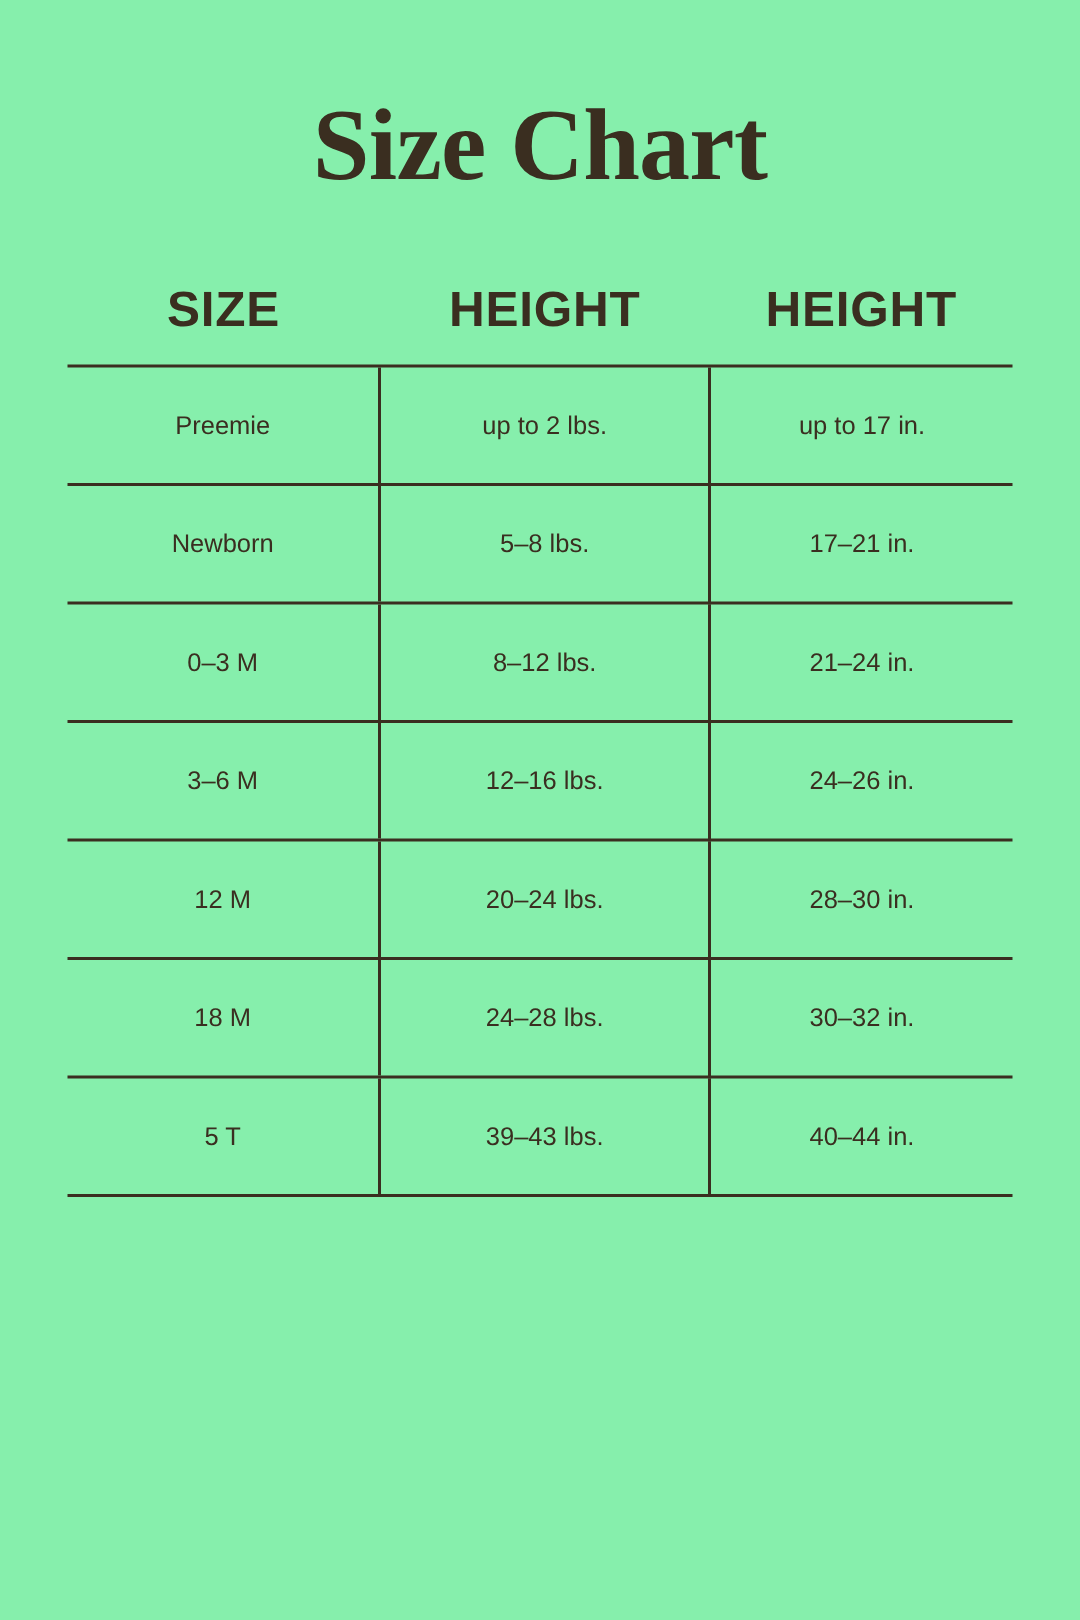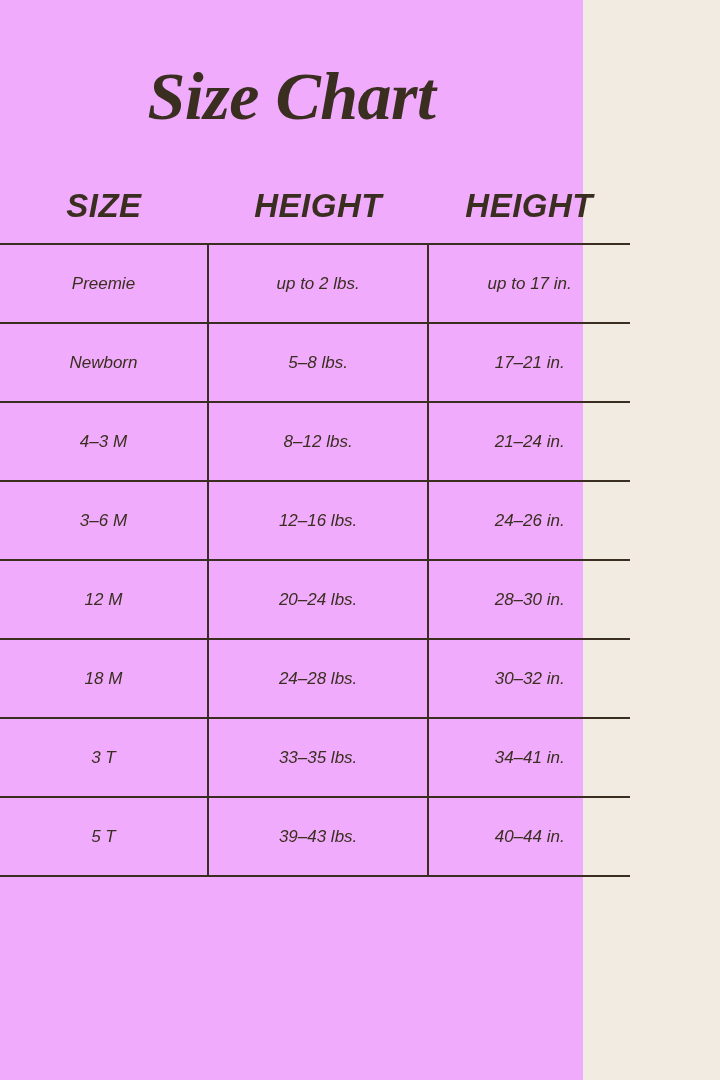--- a/index.html
+++ b/index.html
@@ -8,26 +8,25 @@
   }
   body {
     width: 720px;
     height: 1080px;
     background: #f2ebe1;
     font-family: "Liberation Sans", sans-serif;
     color: #3b2f22;
     overflow: hidden;
   }
   .page {
-    width: 583px;
+    width: 720px;
     height: 1080px;
     box-sizing: border-box;
-    background: #f0abfc;
+    background: #86efac;
     position: relative;
-    font-style: italic;
   }
   .title {
     text-align: center;
     font-family: "Liberation Serif", serif;
     font-weight: 700;
     font-size: 68px;
     line-height: 1;
     letter-spacing: -0.5px;
     color: #3a2e20;
     padding-top: 62px;
@@ -104,45 +103,40 @@
           <td class="col-size">Preemie</td>
           <td class="col-weight">up to 2 lbs.</td>
           <td class="col-height">up to 17 in.</td>
         </tr>
         <tr>
           <td class="col-size">Newborn</td>
           <td class="col-weight">5–8 lbs.</td>
           <td class="col-height">17–21 in.</td>
         </tr>
         <tr>
-          <td class="col-size">4–3 M</td>
+          <td class="col-size">0–3 M</td>
           <td class="col-weight">8–12 lbs.</td>
           <td class="col-height">21–24 in.</td>
         </tr>
         <tr>
           <td class="col-size">3–6 M</td>
           <td class="col-weight">12–16 lbs.</td>
           <td class="col-height">24–26 in.</td>
         </tr>
         <tr>
           <td class="col-size">12 M</td>
           <td class="col-weight">20–24 lbs.</td>
           <td class="col-height">28–30 in.</td>
         </tr>
         <tr>
           <td class="col-size">18 M</td>
           <td class="col-weight">24–28 lbs.</td>
           <td class="col-height">30–32 in.</td>
         </tr>
         <tr>
-          <td class="col-size">3 T</td>
-          <td class="col-weight">33–35 lbs.</td>
-          <td class="col-height">34–41 in.</td>
-        </tr>
-        <tr>
           <td class="col-size">5 T</td>
           <td class="col-weight">39–43 lbs.</td>
           <td class="col-height">40–44 in.</td>
         </tr>
       </tbody>
     </table>
   </div>
 </div>
 
 </body></html>

